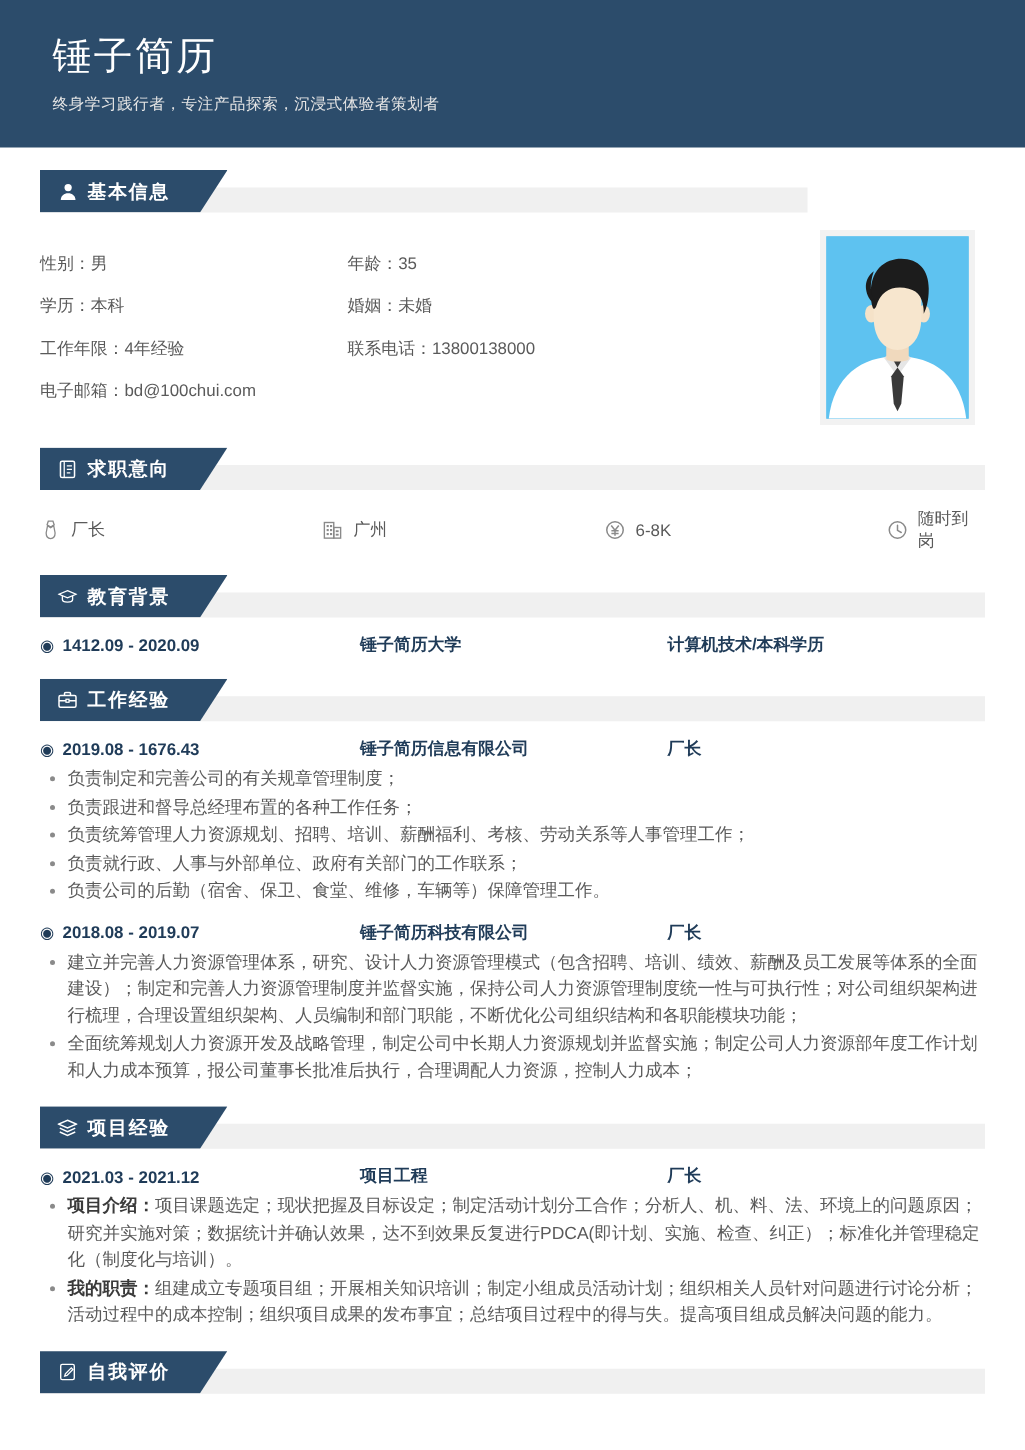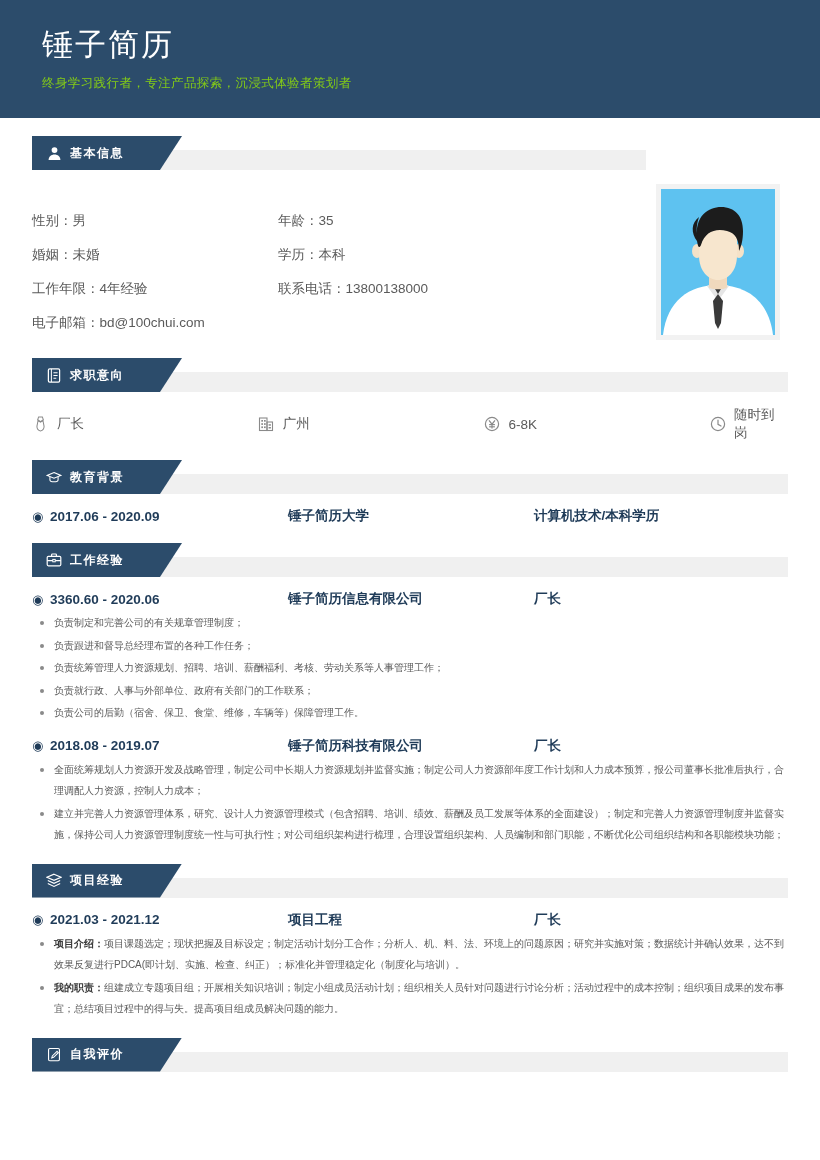--- a/index.html
+++ b/index.html
@@ -33,21 +33,21 @@
   }
   .header-title {
     color: #ffffff;
     font-size: 31px;
     font-weight: 400;
     letter-spacing: 2px;
     line-height: 1.25;
     margin-bottom: 11px;
   }
   .header-subtitle {
-    color: #84cc16;
+    color: #e5e5e5;
     font-size: 12.5px;
     font-weight: 400;
     letter-spacing: 0.4px;
   }
 
   
   .content {
     padding: 0 32px;
   }
 
@@ -78,37 +78,37 @@
     padding: 0 30px 0 14px;
     box-sizing: border-box;
     display: flex;
     align-items: center;
     gap: 8px;
     -webkit-clip-path: polygon(0 0, 100% 0, calc(100% - 22px) 100%, 0 100%);
     clip-path: polygon(0 0, 100% 0, calc(100% - 22px) 100%, 0 100%);
     min-width: 150px;
   }
   .sec-title {
-    font-size: 12px;
+    font-size: 15px;
     font-weight: bold;
     letter-spacing: 1.5px;
   }
   .sec-icon {
     display: inline-flex;
     align-items: center;
     justify-content: center;
     width: 16px;
     height: 16px;
   }
   .sec-icon svg { display: block; }
 
   
   .basic-wrap {
     display: flex;
-    align-items: flex-end;
+    align-items: center;
     justify-content: space-between;
     margin-top: 14px;
   }
   .basic-grid {
     display: grid;
     grid-template-columns: 246px auto;
     row-gap: 0px;
     flex: 1;
   }
   .basic-cell {
@@ -181,21 +181,21 @@
   .entry-role { flex: 1; }
 
   ul.bullets {
     list-style: none;
     margin: 2px 0 0 0;
     padding: 0;
   }
   ul.bullets li {
     position: relative;
     padding-left: 22px;
-    font-size: 10px;
+    font-size: 14px;
     line-height: 21.5px;
     color: #5a5a5a;
     margin-bottom: 1px;
   }
   ul.bullets li::before {
     content: "";
     position: absolute;
     left: 8px;
     top: 9px;
     width: 4px;
@@ -232,22 +232,22 @@
               </svg>
           </span>
           <span class="sec-title">基本信息</span>
         </div>
       </div>
 
       <div class="basic-wrap">
         <div class="basic-grid">
           <div class="basic-cell">性别：男</div>
           <div class="basic-cell">年龄：35</div>
+          <div class="basic-cell">学历：本科</div>
           <div class="basic-cell">婚姻：未婚</div>
-          <div class="basic-cell">学历：本科</div>
           <div class="basic-cell">工作年限：4年经验</div>
           <div class="basic-cell">联系电话：13800138000</div>
           <div class="basic-cell">电子邮箱：bd@100chui.com</div>
         </div>
 
         <div class="photo">
           <div class="photo-inner">
             <svg width="114" height="146" viewBox="0 0 114 146" preserveAspectRatio="xMidYMax meet">
               <rect x="0" y="0" width="114" height="146" fill="#5ec2f0"></rect>
 
@@ -351,21 +351,21 @@
                 <path d="M4.4 6.8 L4.4 10 C4.4 11.4 6.6 12.3 9 12.3 C11.4 12.3 13.6 11.4 13.6 10 L13.6 6.8" fill="none" stroke="#fff" stroke-width="1.2"></path>
               </svg>
           </span>
           <span class="sec-title">教育背景</span>
         </div>
       </div>
 
       <div class="entry">
         <div class="entry-head">
           <span class="entry-dot">◉</span>
-          <span class="entry-date">2017.06 - 2020.09</span>
+          <span class="entry-date">1412.09 - 2020.09</span>
           <span class="entry-org">锤子简历大学</span>
           <span class="entry-role">计算机技术/本科学历</span>
         </div>
       </div>
     </div>
 
     <div class="section">
       <div class="sec-head">
         <div class="sec-bar full"></div>
         <div class="sec-banner">
@@ -377,43 +377,43 @@
                 <rect x="6.8" y="6.4" width="2.4" height="2.4" fill="#2c4c6b" stroke="#fff" stroke-width="1"></rect>
               </svg>
           </span>
           <span class="sec-title">工作经验</span>
         </div>
       </div>
 
       <div class="entry">
         <div class="entry-head">
           <span class="entry-dot">◉</span>
-          <span class="entry-date">3360.60 - 2020.06</span>
+          <span class="entry-date">2019.08 - 1676.43</span>
           <span class="entry-org">锤子简历信息有限公司</span>
           <span class="entry-role">厂长</span>
         </div>
         <ul class="bullets">
           <li>负责制定和完善公司的有关规章管理制度；</li>
           <li>负责跟进和督导总经理布置的各种工作任务；</li>
           <li>负责统筹管理人力资源规划、招聘、培训、薪酬福利、考核、劳动关系等人事管理工作；</li>
           <li>负责就行政、人事与外部单位、政府有关部门的工作联系；</li>
           <li>负责公司的后勤（宿舍、保卫、食堂、维修，车辆等）保障管理工作。</li>
         </ul>
       </div>
 
       <div class="entry">
         <div class="entry-head">
           <span class="entry-dot">◉</span>
           <span class="entry-date">2018.08 - 2019.07</span>
           <span class="entry-org">锤子简历科技有限公司</span>
           <span class="entry-role">厂长</span>
         </div>
         <ul class="bullets">
+          <li>建立并完善人力资源管理体系，研究、设计人力资源管理模式（包含招聘、培训、绩效、薪酬及员工发展等体系的全面建设）；制定和完善人力资源管理制度并监督实施，保持公司人力资源管理制度统一性与可执行性；对公司组织架构进行梳理，合理设置组织架构、人员编制和部门职能，不断优化公司组织结构和各职能模块功能；</li>
           <li>全面统筹规划人力资源开发及战略管理，制定公司中长期人力资源规划并监督实施；制定公司人力资源部年度工作计划和人力成本预算，报公司董事长批准后执行，合理调配人力资源，控制人力成本；</li>
-          <li>建立并完善人力资源管理体系，研究、设计人力资源管理模式（包含招聘、培训、绩效、薪酬及员工发展等体系的全面建设）；制定和完善人力资源管理制度并监督实施，保持公司人力资源管理制度统一性与可执行性；对公司组织架构进行梳理，合理设置组织架构、人员编制和部门职能，不断优化公司组织结构和各职能模块功能；</li>
         </ul>
       </div>
     </div>
 
     <div class="section">
       <div class="sec-head">
         <div class="sec-bar full"></div>
         <div class="sec-banner">
           <span class="sec-icon">
             <svg width="16" height="15" viewBox="0 0 16 15">

